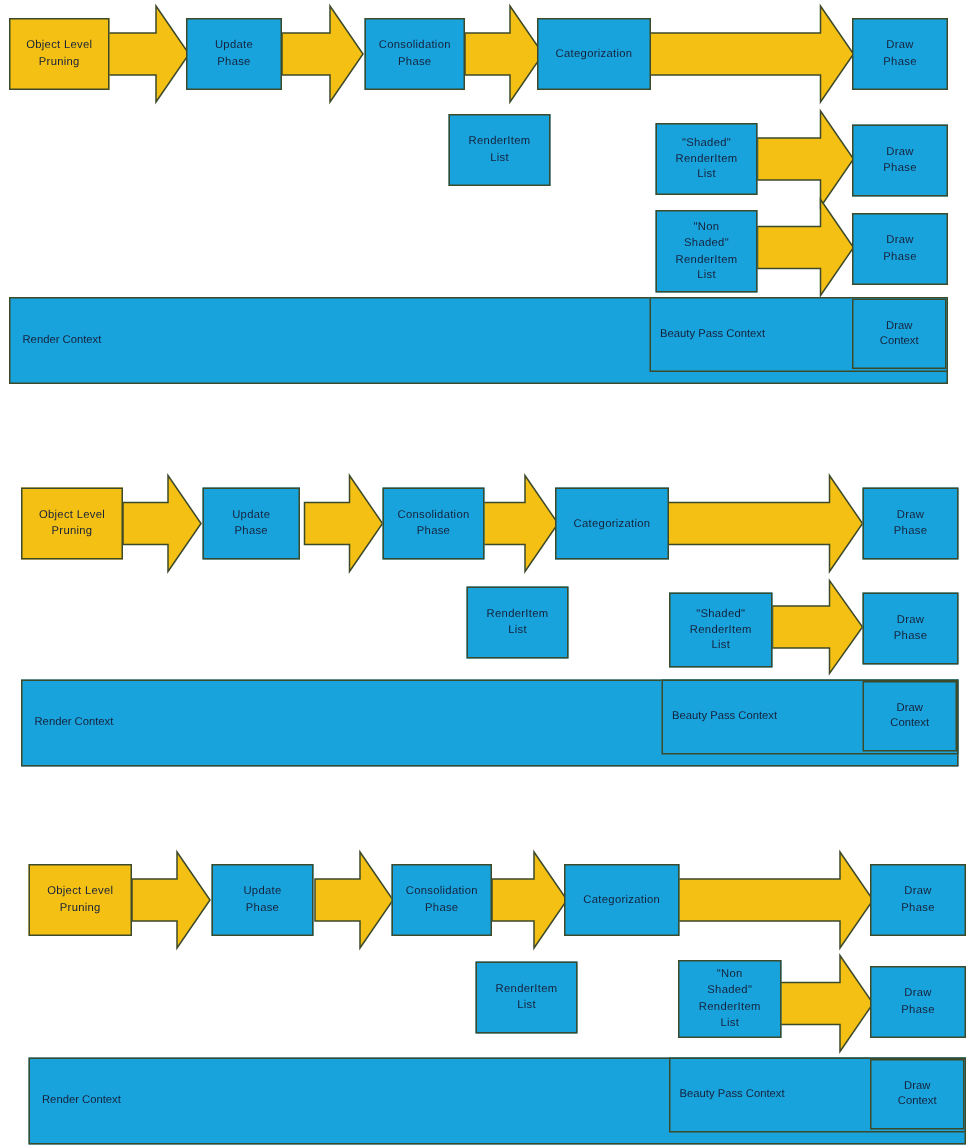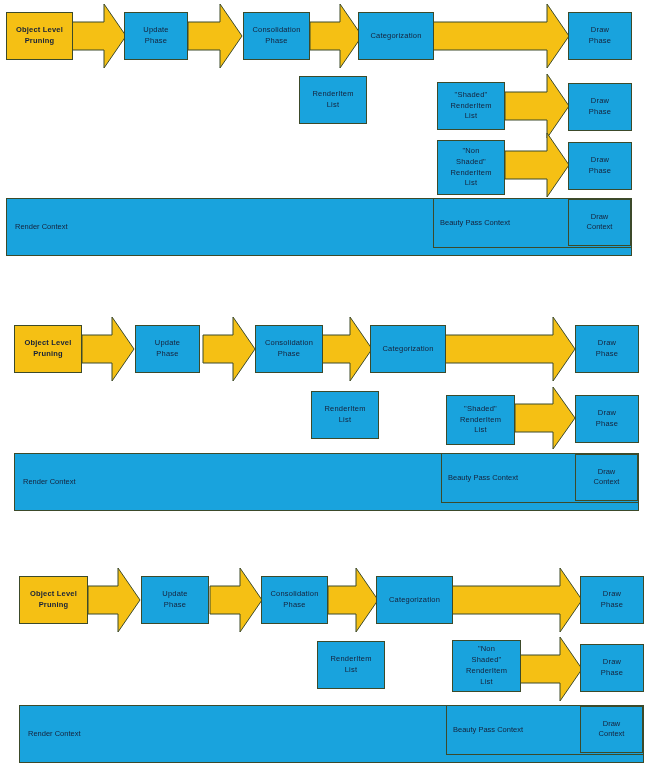--- a/index.html
+++ b/index.html
@@ -27,21 +27,21 @@
     align-items: center;
     justify-content: center;
     text-align: center;
     color: #16213a;
     font-size: 7.5px;
     line-height: 1.45;
     letter-spacing: 0.2px;
     padding: 1px;
   }
   .node.blue { background: #19a3dd; }
-  .node.gold { background: #f5c014; font-weight: bold; }
+  .node.gold { background: #f5c014; }
   .node .lbl { display: block; white-space: pre-line; }
 
   .ctxbar {
     position: absolute;
     box-sizing: border-box;
     background: #19a3dd;
     border: 1px solid #3c4a2a;
   }
   .ctxbar .lbl {
     position: absolute;

